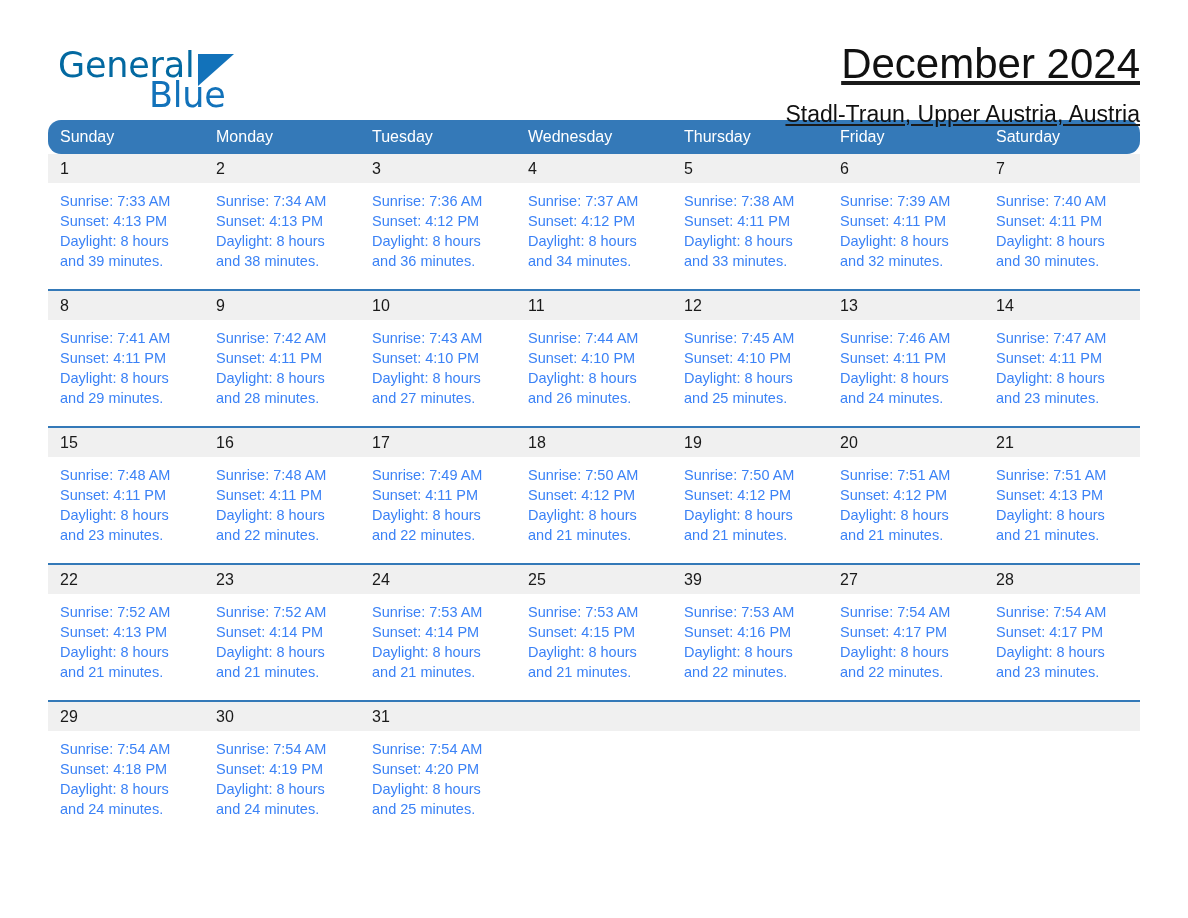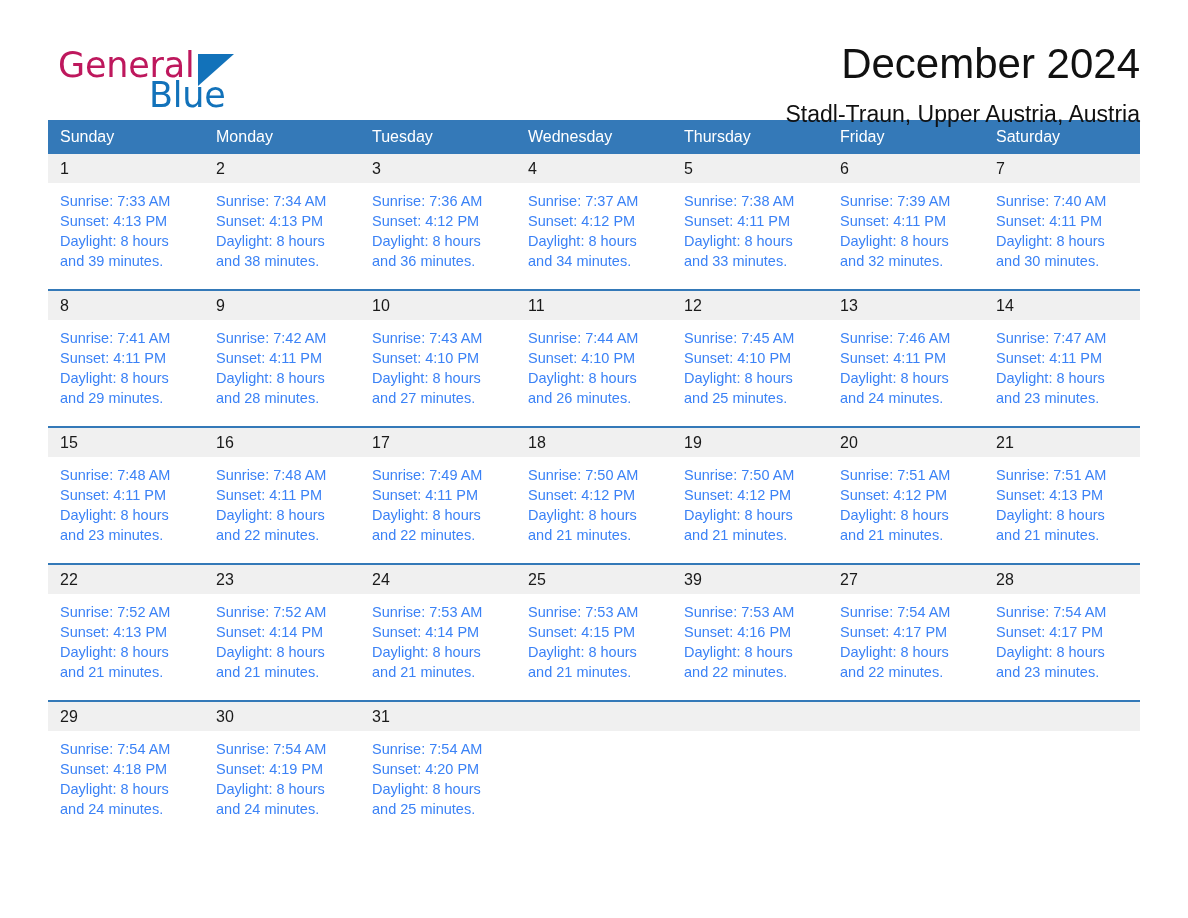--- a/index.html
+++ b/index.html
@@ -35,21 +35,21 @@
     width: 200px;
     height: 76px;
     line-height: 1;
   }
   .logo-general {
     position: absolute;
     left: 10px;
     top: 6px;
     font-size: 35px;
     letter-spacing: -0.2px;
-    color: #be185d;
+    color: #0369a1;
     font-family: "DejaVu Sans", sans-serif;
     font-weight: 400;
   }
   .logo-triangle {
     position: absolute;
     left: 150px;
     top: 12px;
     width: 0;
     height: 0;
     border-top: 32px solid #1272ba;
@@ -61,20 +61,21 @@
     top: 36px;
     font-size: 35px;
     letter-spacing: -0.2px;
     color: #1272ba;
     font-family: "DejaVu Sans", sans-serif;
     font-weight: 400;
   }
   .title-block {
     text-align: right;
     padding-top: 0px;
+    text-decoration: underline;
   }
   .month-title {
     font-size: 42px;
     font-weight: 400;
     color: #111111;
     line-height: 1.05;
     letter-spacing: 0px;
     margin: 0;
   }
   .location {
@@ -89,20 +90,21 @@
   
   .calendar {
     margin-top: 12px;
     width: 1092px;
   }
   .weekday-row {
     display: flex;
     background: #3479b8;
     height: 34px;
     align-items: center;
+    border-radius: 13px;
   }
   .weekday-cell {
     flex: 1 1 0;
     color: #ffffff;
     font-size: 16px;
     padding-left: 12px;
     line-height: 1;
   }
   .week-row {
     display: flex;

